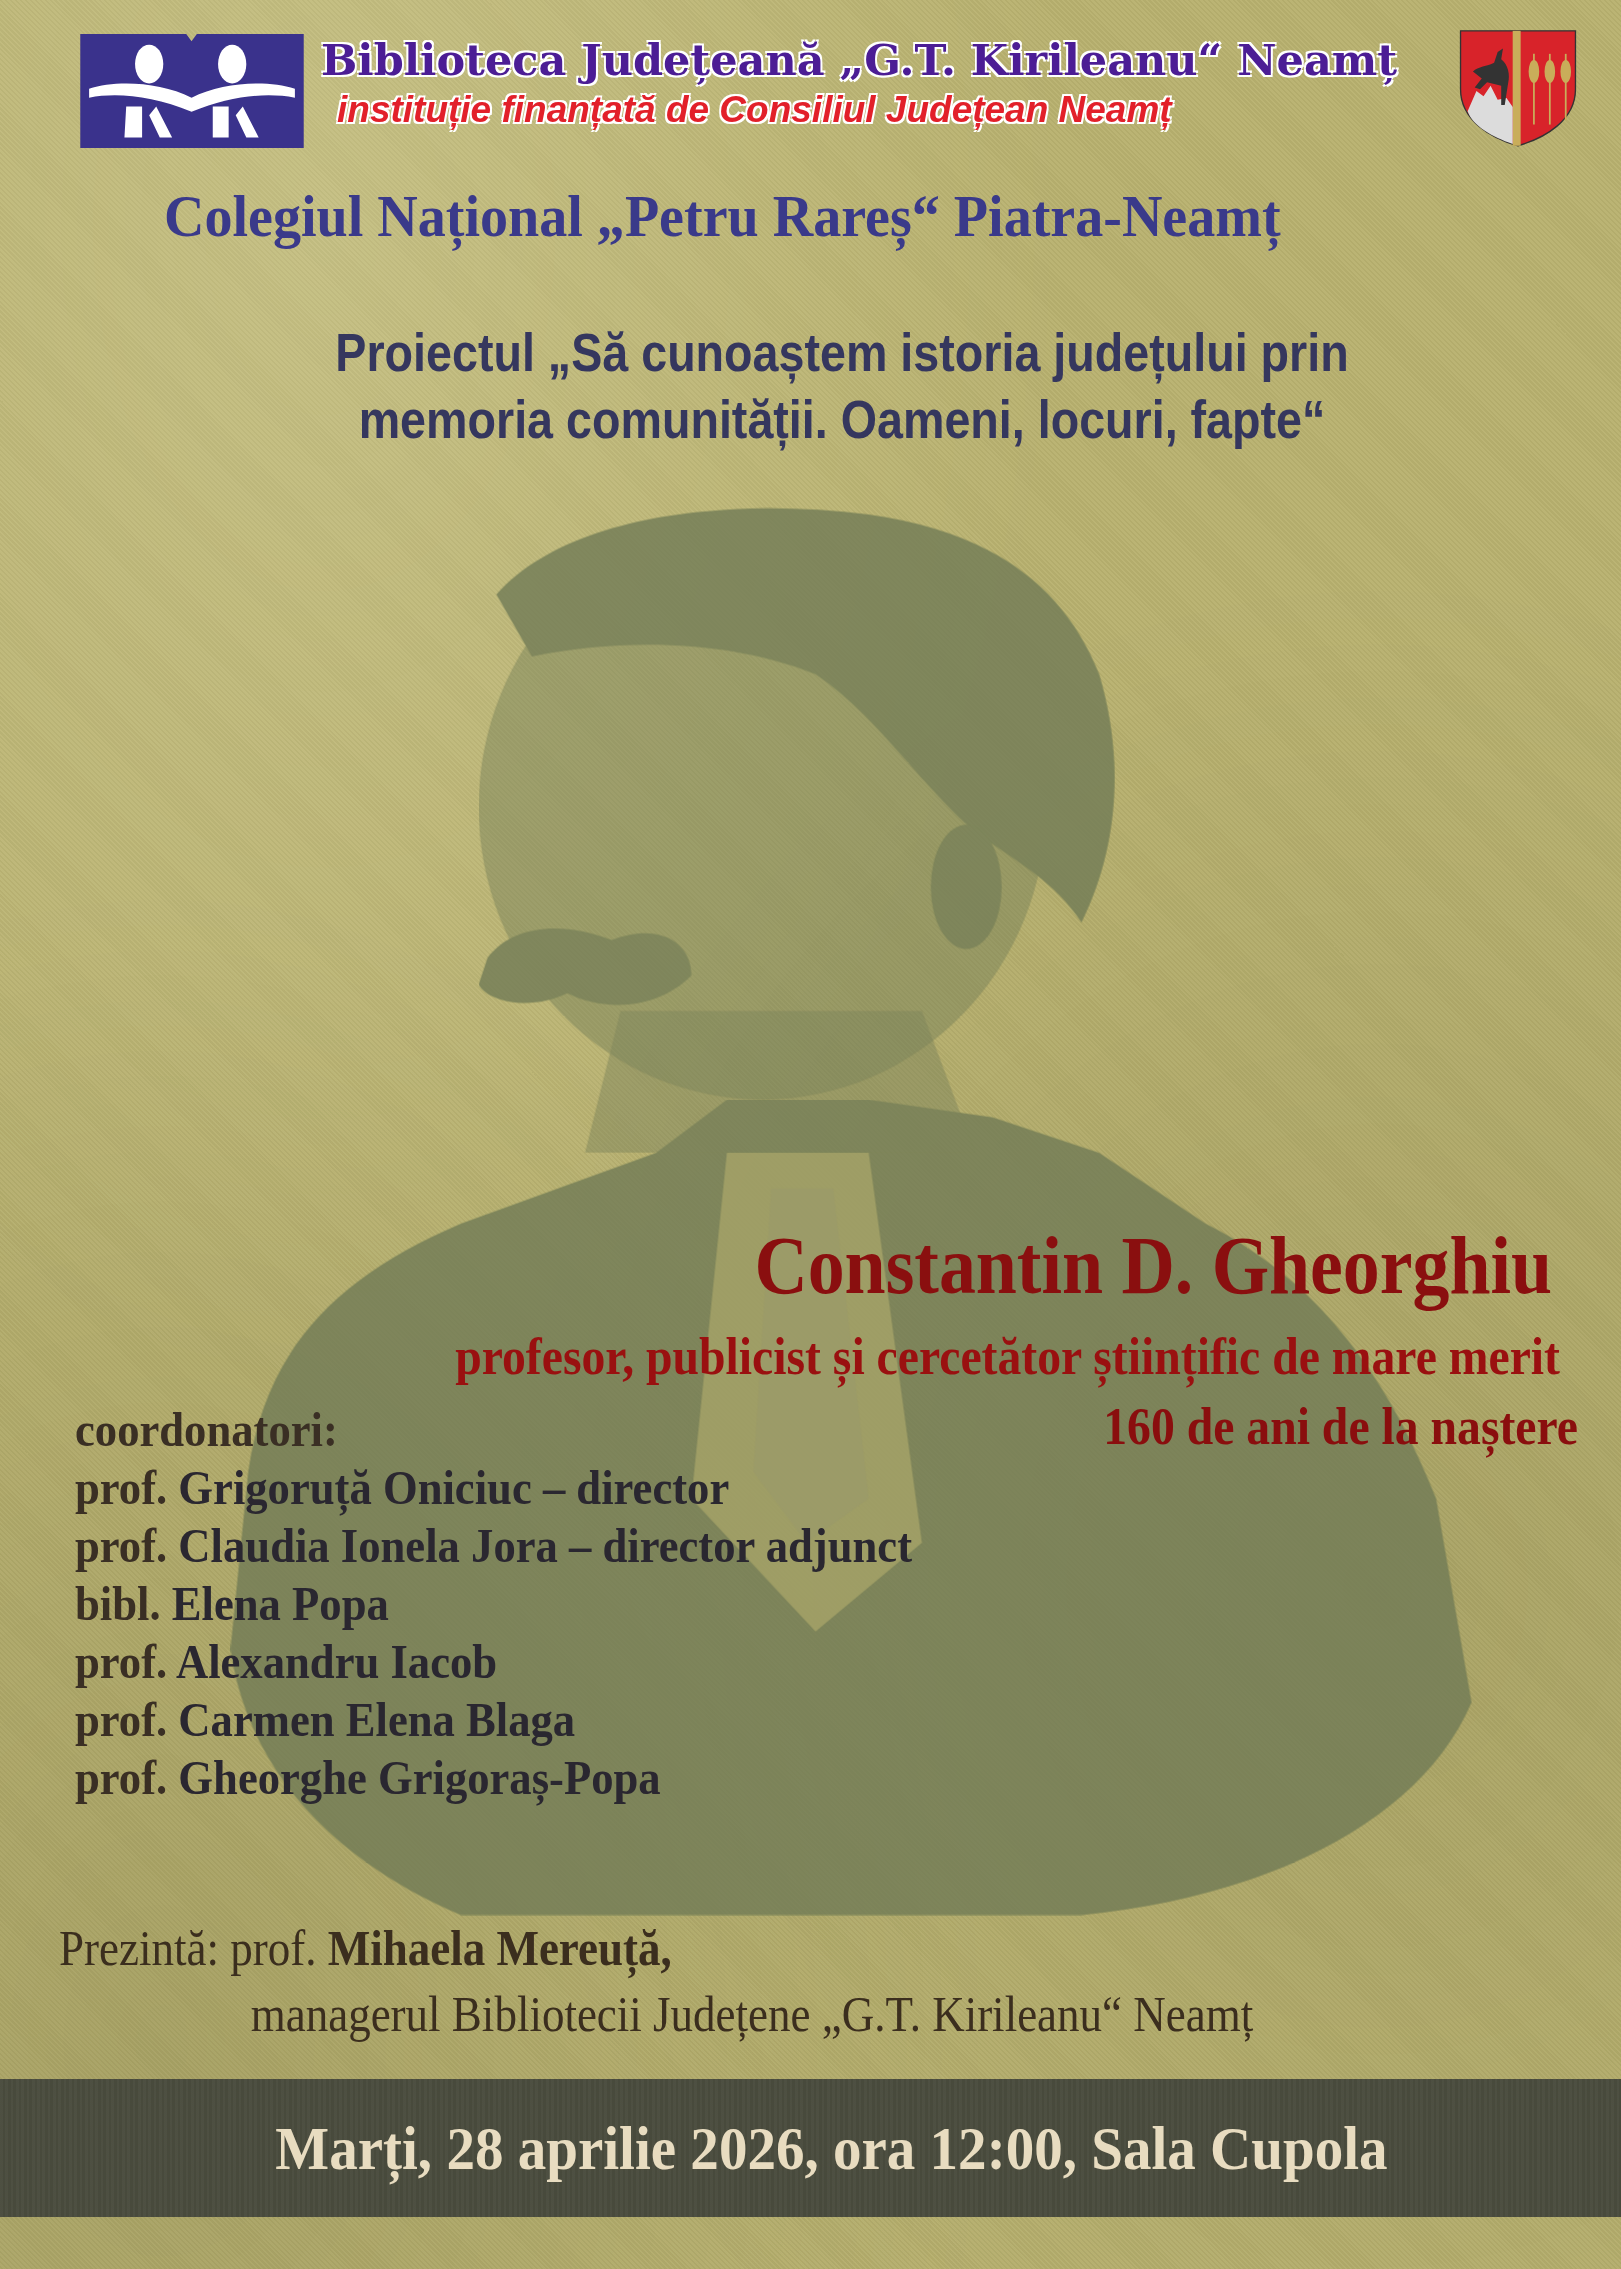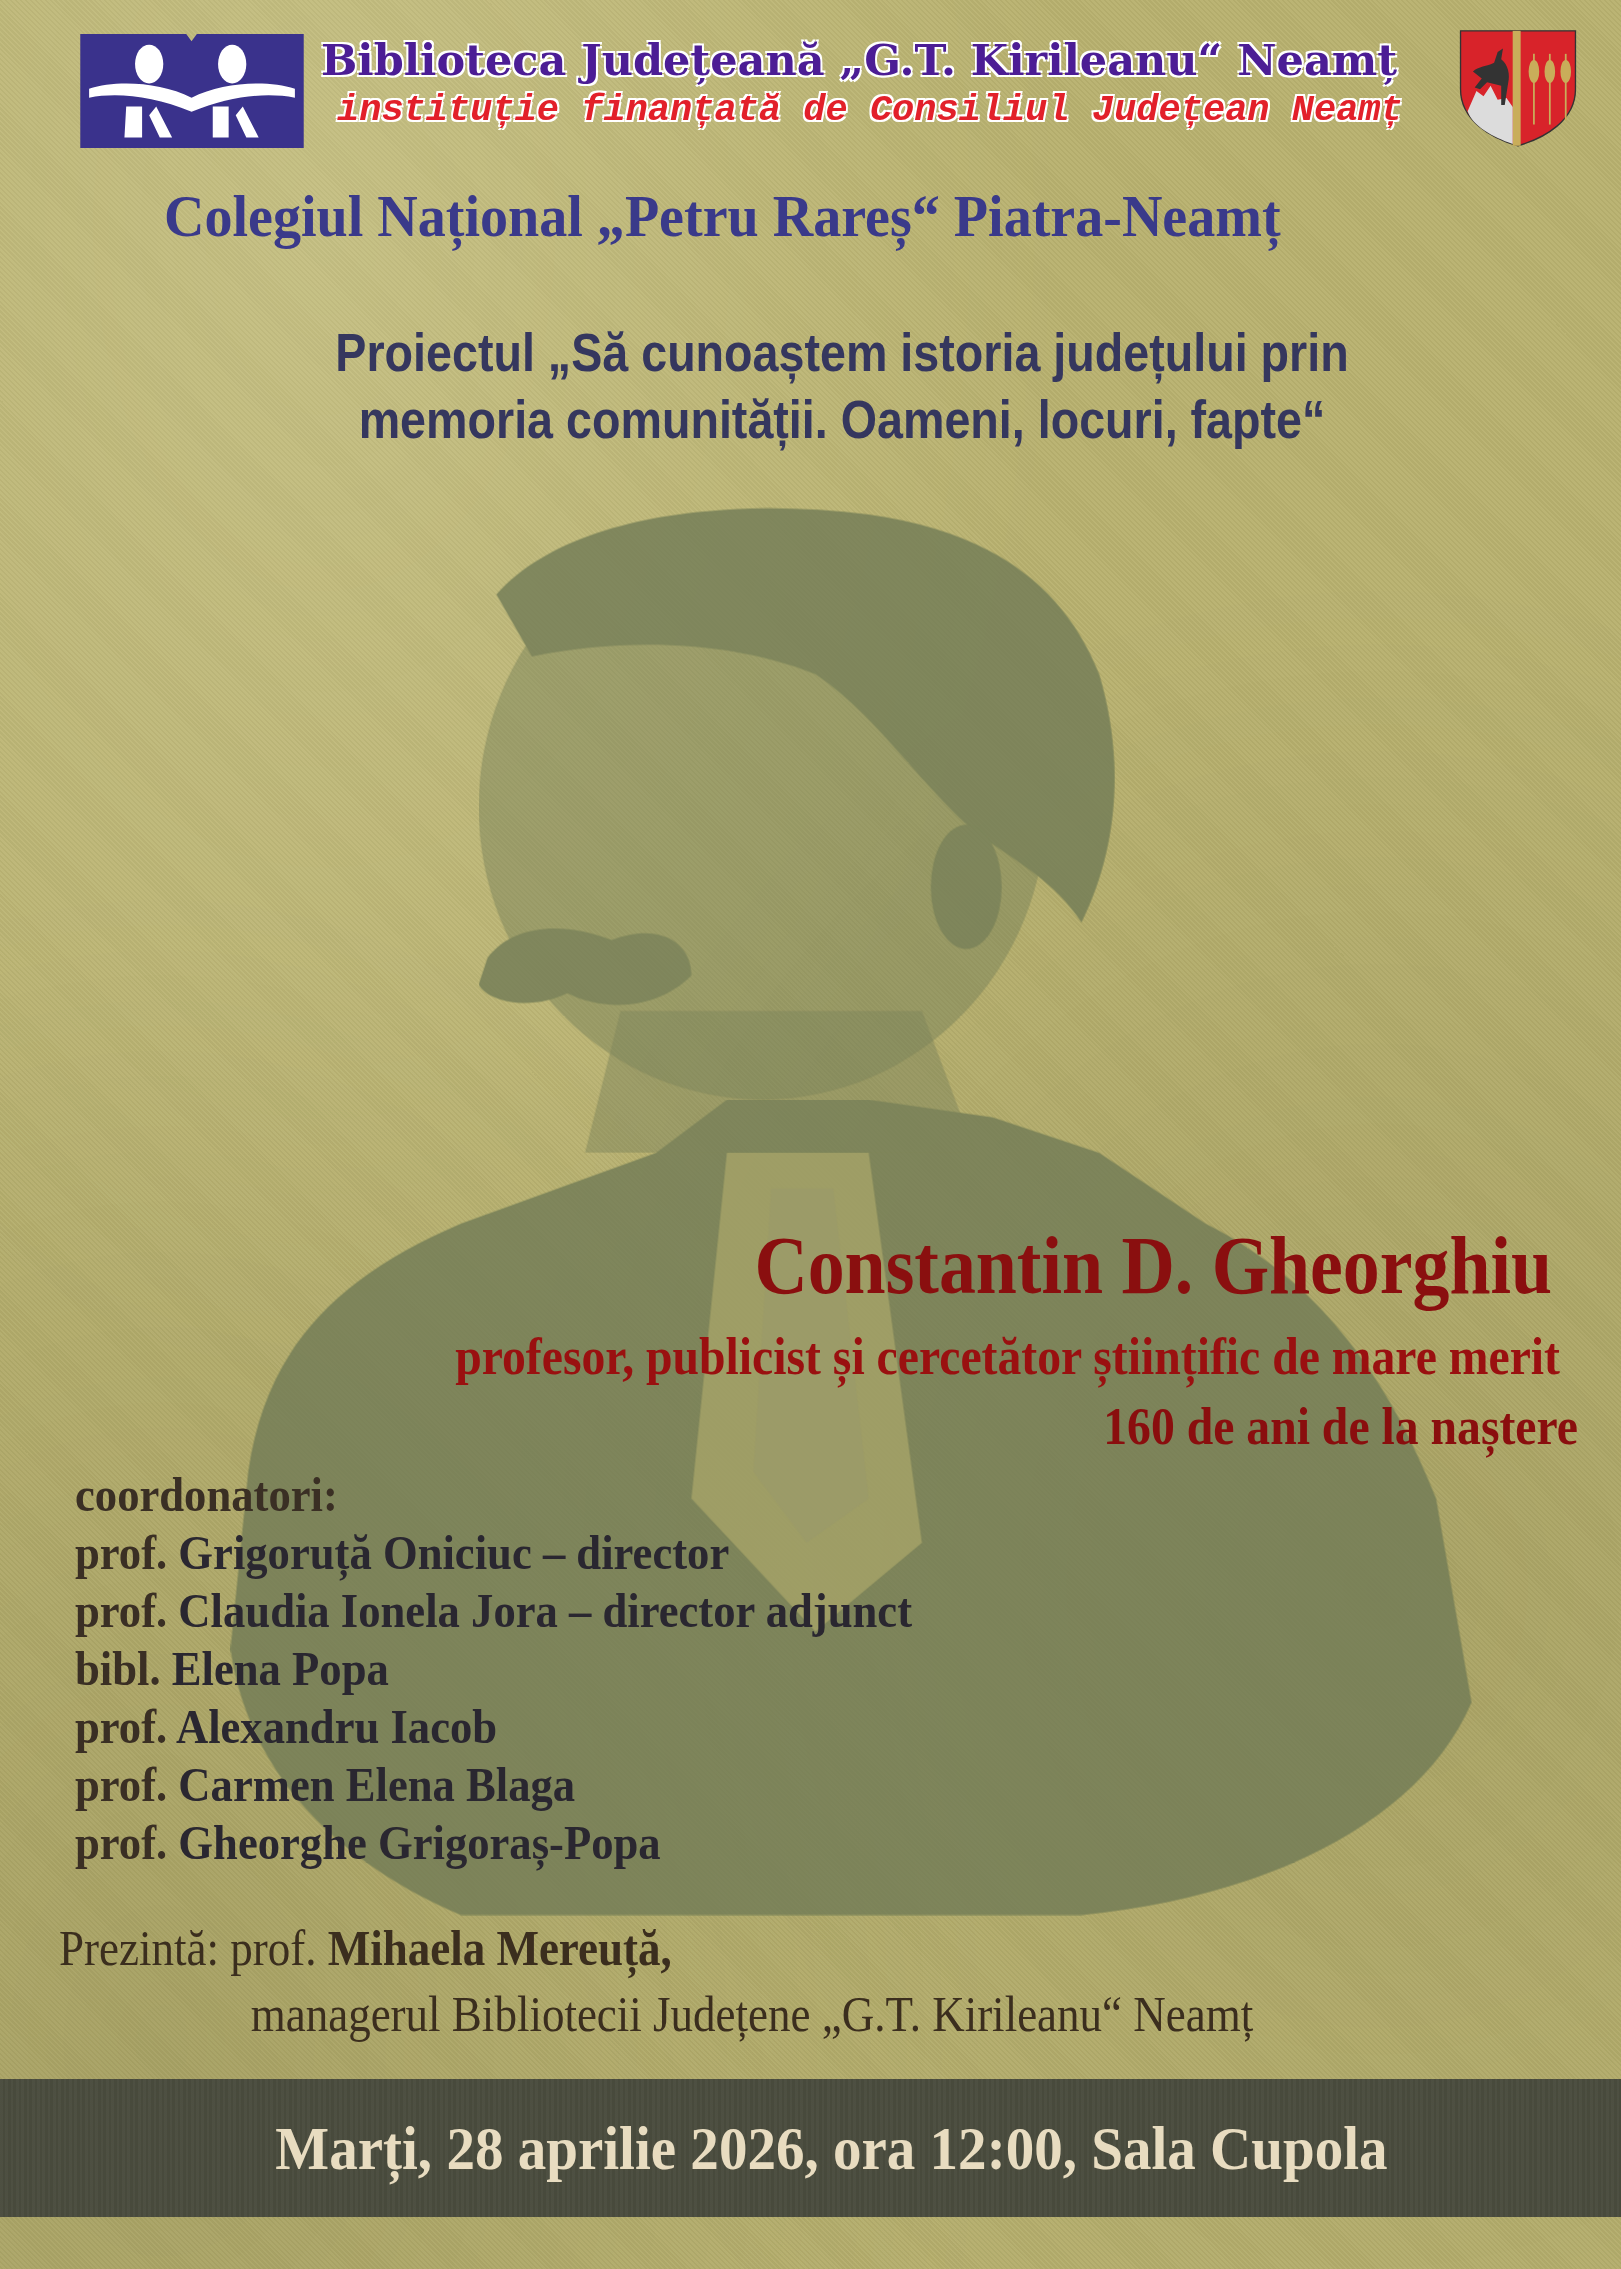--- a/index.html
+++ b/index.html
@@ -20,21 +20,21 @@
     .crest { left: 1457px; top: 26.6px; width: 122px; height: 120px; }
     .lib-title {
       left: 321px; top: 35px; width: 1126px;
       font-family: "DejaVu Serif", serif; font-weight: bold;
       font-size: 43px; color: #4c1d95; white-space: nowrap;
       text-shadow: 1.8px 1.8px 0 #fff, -1.8px -1.8px 0 #fff, 1.8px -1.8px 0 #fff, -1.8px 1.8px 0 #fff;
       letter-spacing: 0px;
     }
     .lib-sub {
       left: 337px; top: 89px; width: 1108px;
-      font-family: Liberation Mono, monospace; font-weight: bold; font-style: italic;
+      font-family: Liberation Sans, sans-serif; font-weight: bold; font-style: italic;
       font-size: 37px; color: #e2202a; white-space: nowrap;
       text-shadow: 1.8px 1.8px 0 #fff, -1.8px -1.8px 0 #fff, 1.8px -1.8px 0 #fff, -1.8px 1.8px 0 #fff;
     }
     .college {
       left: 164px; top: 182px; width: 1383px;
       font-family: "Liberation Serif", serif; font-weight: bold;
       font-size: 59px; color: #3a3a8a; white-space: nowrap;
       transform: scaleX(0.95); transform-origin: left top;
     }
     .project {
@@ -58,21 +58,21 @@
       font-weight: bold; font-size: 53px; color: #9a1010; white-space: nowrap;
       transform: scaleX(0.9); transform-origin: right top;
     }
     .anniv {
       left: 798px; top: 1396px; width: 780px; text-align: right;
       font-weight: bold; font-size: 53px; color: #8a0e0e; white-space: nowrap;
       transform: scaleX(0.9); transform-origin: right top;
     }
 
     
-    .coords { left: 75px; top: 1466px; }
+    .coords { left: 75px; top: 1401px; }
     .coords .line {
       font-weight: bold; font-size: 48px; line-height: 58px; color: #3a2f24;
       white-space: nowrap; transform: scaleX(0.93); transform-origin: left top;
     }
     .coords .line .nm { color: #2a2730; }
 
     
     .present { left: 59px; top: 1915px; }
     .present .row1, .present .row2 {
       font-size: 50px; line-height: 66px; color: #3b2e1e; white-space: nowrap;

